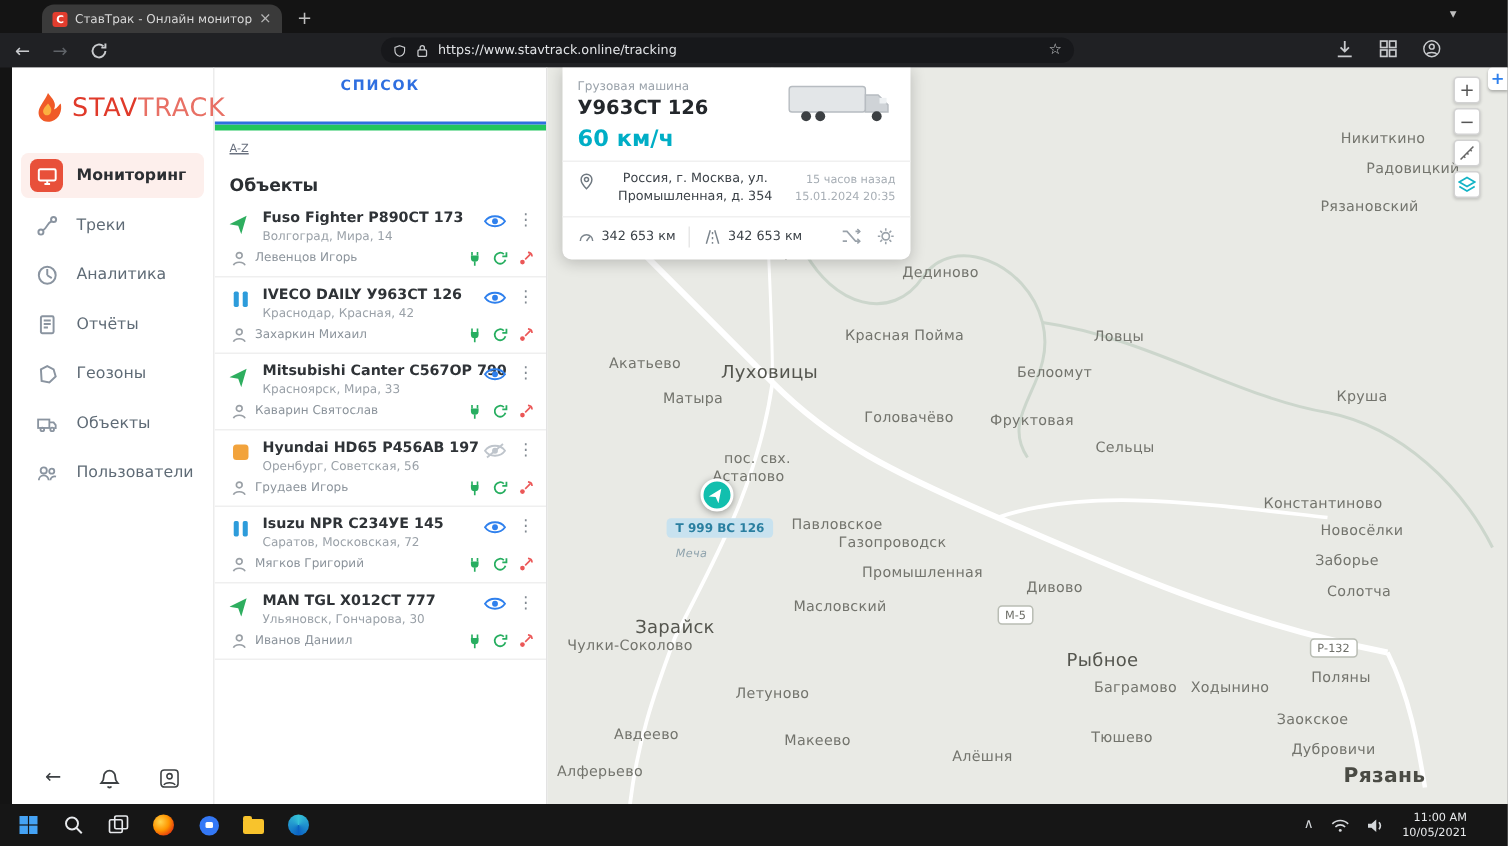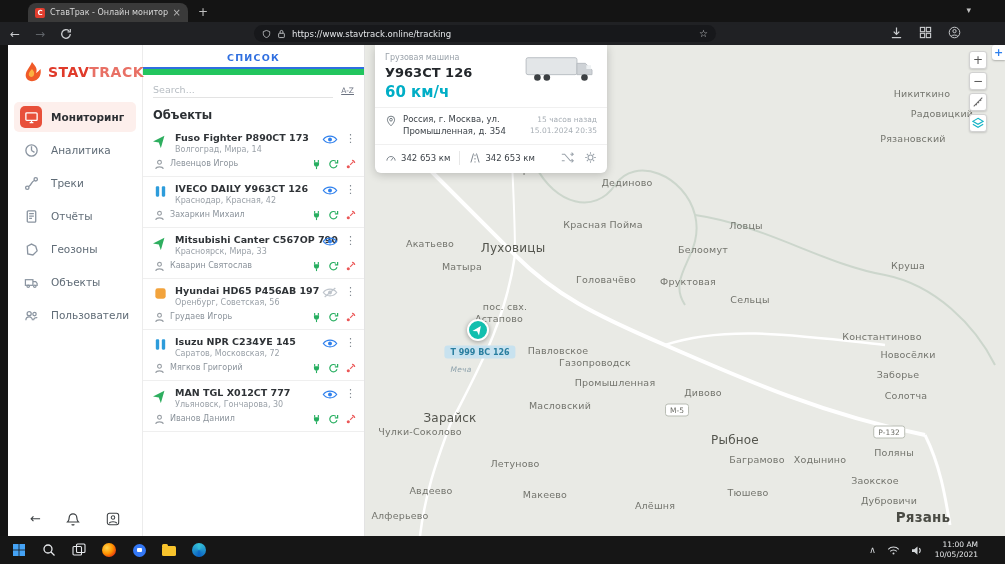--- a/index.html
+++ b/index.html
@@ -27,35 +27,35 @@
   .tb-right { position:absolute; right:44px; top:4px; display:flex; gap:16px; color:#c9cbce; }
   .tb-right svg { width:13px; height:13px; }
 
   
   .app { position:absolute; left:8px; top:45px; width:997px; height:491px; background:#fff; display:flex; overflow:hidden; }
 
   
   .sidebar { width:135px; flex:none; border-right:1px solid #ececec; position:relative; background:#fff; }
   .logo { display:flex; align-items:center; gap:6px; padding:16px 6px 16px 14px; }
   .logo svg { width:20px; height:22px; flex:none; }
-  .logo-text { font-size:14px; font-weight:700; letter-spacing:.5px; }
+  .logo-text { font-size:17px; font-weight:400; letter-spacing:.5px; }
   .logo-stav { color:#e03a2a; }
   .logo-track { color:#e03a2a; opacity:.72; }
   .menu-item { display:flex; align-items:center; gap:9px; margin:3px 6px; padding:4px 6px; border-radius:5px; color:#5f6b76; font-size:10.5px; cursor:pointer; }
   .menu-icon { width:22px; height:22px; flex:none; display:flex; align-items:center; justify-content:center; color:#8a94a0; border-radius:5px; }
   .menu-icon svg { width:15px; height:15px; }
   .menu-item[data-active="true"] { background:#fdefec; color:#2c2f33; font-weight:bold; }
   .menu-item[data-active="true"] .menu-icon { background:#e8503a; color:#fff; }
   .sidebar-footer { position:absolute; bottom:10px; left:0; right:0; display:flex; justify-content:space-between; padding:0 22px; align-items:center; color:#3c4043; }
   .sidebar-footer svg { width:14px; height:14px; }
   .back-glyph { font-size:13px; color:#3c4043; }
 
   
   .panel { width:222px; flex:none; border-right:1px solid #e3e3e3; display:flex; flex-direction:column; background:#fff; }
-  .panel-tabs { display:flex; height:30px; border-bottom:6px solid #22c55e; flex:none; }
+  .panel-tabs { display:flex; height:42px; border-bottom:4px solid #22c55e; flex:none; }
   .ptab { flex:1; text-align:center; line-height:25px; font-size:9.5px; letter-spacing:1.2px; color:#9aa3ad; font-weight:bold; cursor:pointer; }
   .ptab[data-active="true"] { color:#2f6fe0; border-bottom:2px solid #2f6fe0; }
   .search-row { display:flex; align-items:flex-end; padding:7px 10px 5px; gap:8px; flex:none; }
   .search-input { flex:1; border:none; outline:none; border-bottom:1px solid #e3e3e3; font-size:9.5px; color:#444; padding:2px 0; background:transparent; font-family:inherit; }
   .search-input::placeholder { color:#b6bcc2; }
   .sort { font-size:7.5px; color:#6b7280; text-decoration:underline; padding-bottom:3px; }
   .section-title { font-size:11.5px; font-weight:bold; color:#2b2f33; padding:5px 10px 4px; flex:none; }
   .cards { flex:1; overflow:hidden; }
   .card { border-bottom:1px solid #efefef; }
   .card-top { display:flex; align-items:flex-start; gap:7px; padding:6px 8px 2px 10px; }
@@ -101,21 +101,21 @@
   .popup-header { display:flex; align-items:flex-start; padding:8px 10px 6px; }
   .ph-left { flex:1; }
   .p-type { font-size:8px; color:#9aa2aa; }
   .p-plate { font-size:13px; font-weight:bold; color:#23272b; margin:3px 0 3px; }
   .p-speed { font-size:15px; color:#00aec6; font-weight:bold; }
   .truck-img { flex:none; }
   .truck-img svg { width:74px; height:32px; }
   .popup-row { display:flex; align-items:flex-start; gap:6px; padding:6px 10px; border-top:1px solid #f0f0f0; }
   .pin-icon { color:#6f7880; flex:none; margin-top:1px; }
   .pin-icon svg { width:12px; height:12px; }
-  .p-addr { flex:1; font-size:8.5px; color:#3c4248; line-height:1.4; }
+  .p-addr { flex:1; font-size:8.5px; color:#3c4248; line-height:1.4;text-align:center; }
   .p-time { text-align:right; font-size:7.5px; color:#a7aeb5; line-height:1.5; flex:none; }
   .popup-stats { display:flex; align-items:center; gap:5px; padding:6px 10px 8px; border-top:1px solid #f0f0f0; font-size:8.5px; color:#3c4248; }
   .stat { display:flex; align-items:center; gap:4px; }
   .stat svg { width:12px; height:12px; color:#7c858d; }
   .stat-divider { width:1px; height:14px; background:#e7e7e7; margin:0 4px; }
   .popup-actions { margin-left:auto; display:flex; gap:10px; color:#9aa2aa; }
   .popup-actions svg { width:13px; height:13px; }
 
   
   .taskbar { position:absolute; left:0; right:0; bottom:0; height:28px; background:#161616; display:flex; align-items:center; padding:0 4px; }
@@ -201,35 +201,35 @@
           <svg viewBox="0 0 16 16" fill="none" stroke="currentColor" stroke-width="1.4">
             <rect x="2" y="3" width="12" height="8" rx="1"></rect>
             <path d="M6 13.5h4M8 11v2.5"></path>
           </svg>
         </span>
       <span>Мониторинг</span>
     </div>
     <div class="menu-item">
       <span class="menu-icon">
           <svg viewBox="0 0 16 16" fill="none" stroke="currentColor" stroke-width="1.4">
-            <circle cx="8" cy="8" r="6"></circle>
-            <path d="M8 8V3.5M8 8l3.2 2"></path>
-          </svg>
-        </span>
-      <span>Аналитика</span>
-    </div>
-    <div class="menu-item">
-      <span class="menu-icon">
-          <svg viewBox="0 0 16 16" fill="none" stroke="currentColor" stroke-width="1.4">
             <circle cx="3.5" cy="12.5" r="1.8"></circle>
             <circle cx="12.5" cy="3.5" r="1.8"></circle>
             <path d="M5 11.2 C8.5 9 7.5 6.5 11 4.8"></path>
           </svg>
         </span>
       <span>Треки</span>
+    </div>
+    <div class="menu-item">
+      <span class="menu-icon">
+          <svg viewBox="0 0 16 16" fill="none" stroke="currentColor" stroke-width="1.4">
+            <circle cx="8" cy="8" r="6"></circle>
+            <path d="M8 8V3.5M8 8l3.2 2"></path>
+          </svg>
+        </span>
+      <span>Аналитика</span>
     </div>
     <div class="menu-item">
       <span class="menu-icon">
           <svg viewBox="0 0 16 16" fill="none" stroke="currentColor" stroke-width="1.4">
             <rect x="3.5" y="2" width="9" height="12" rx="1"></rect>
             <path d="M5.5 5h5M5.5 7.5h5M5.5 10h3"></path>
           </svg>
         </span>
       <span>Отчёты</span>
     </div>
@@ -276,21 +276,20 @@
           <path d="M3.8 13c.8-2.4 7.6-2.4 8.4 0"></path>
         </svg>
     </div>
   </div>
 
   <div class="panel">
     <div class="panel-tabs">
       <span class="ptab" data-active="true">СПИСОК</span>
     </div>
     <div class="search-row">
-      <input class="search-input" placeholder="Search..." style="">
       <span class="sort">A-Z</span>
     </div>
     <div class="section-title">Объекты</div>
 
     <div class="cards">
 
       <div class="card">
         <div class="card-top">
           <span class="status" data-status="moving">
             <svg class="sh sh-moving" viewBox="0 0 16 16">

